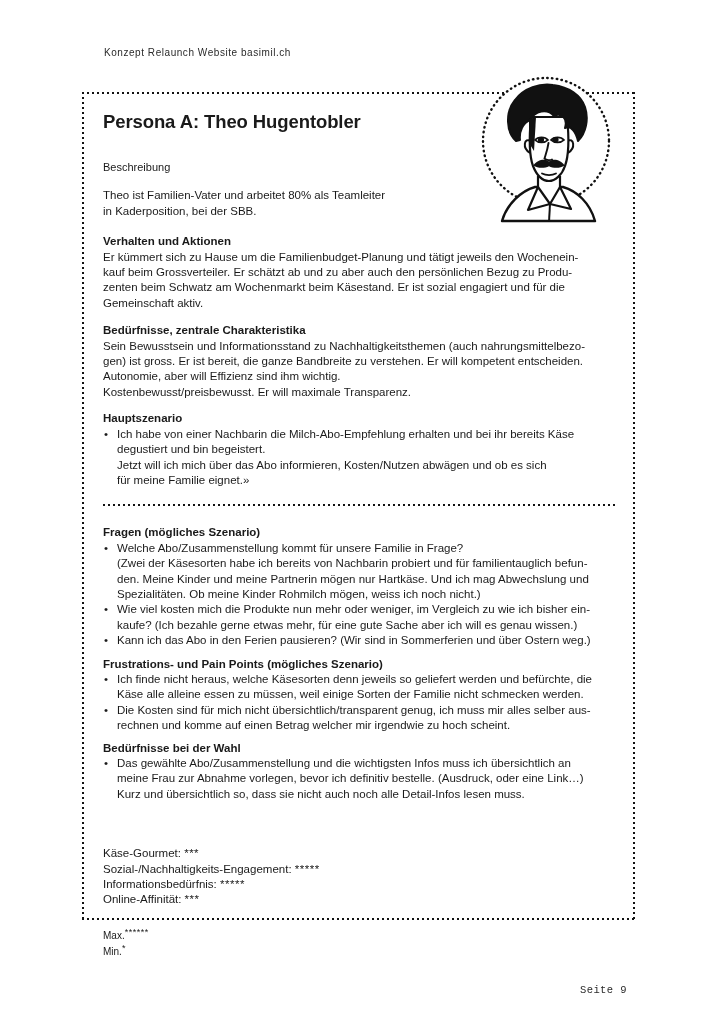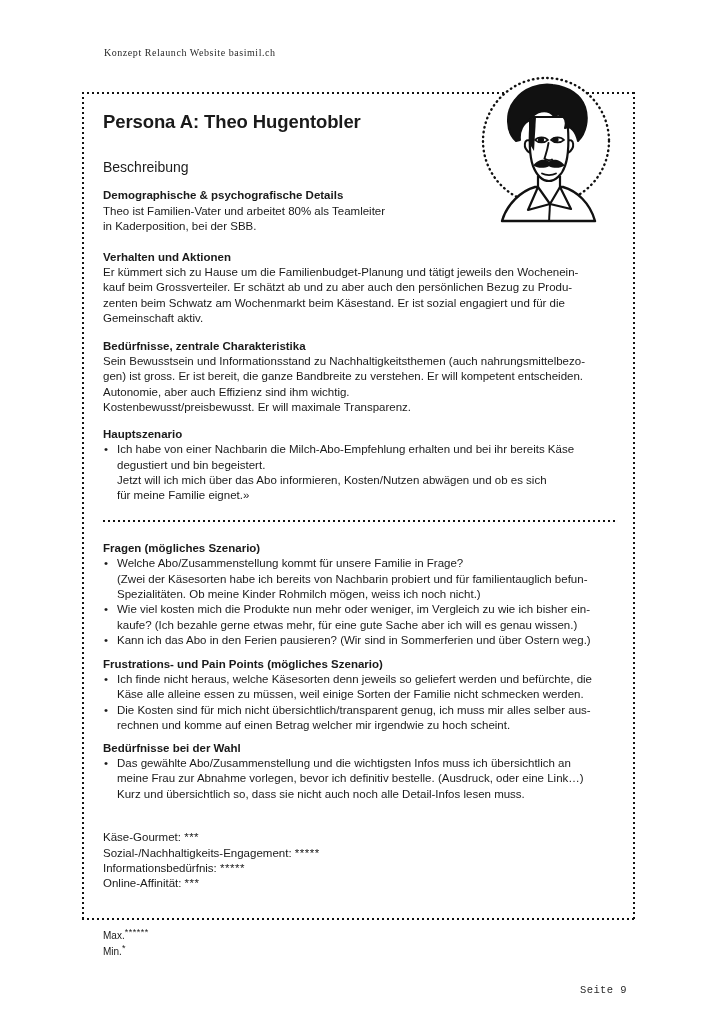--- a/index.html
+++ b/index.html
@@ -4,56 +4,56 @@
 <style>
   html,body{margin:0;padding:0;}
   body{
     width:723px;height:1024px;position:relative;overflow:hidden;
     background:#ffffff;color:#1a1a1a;
     font-family:"Liberation Sans","DejaVu Sans",sans-serif;
   }
   
   .doc-header{
     position:absolute;left:104px;top:47px;
-    font-family:Liberation Serif, serif;
+    font-family:Liberation Sans, sans-serif;
     font-size:10px;letter-spacing:.55px;color:#2a2a2a;
   }
   .doc-footer{
     position:absolute;left:580px;top:984px;
     font-family:"Liberation Mono","DejaVu Sans Mono",monospace;
     font-size:10.5px;letter-spacing:.4px;color:#2a2a2a;
   }
   
   .persona-box{position:absolute;left:82px;top:92px;width:553px;height:828px;}
   .bt,.bb{position:absolute;left:0;right:0;height:2px;
     background:repeating-linear-gradient(to right,#111 0 2px,transparent 2px 5px);}
   .bt{top:0}.bb{bottom:0}
   .bl,.br{position:absolute;top:0;bottom:0;width:2px;
     background:repeating-linear-gradient(to bottom,#111 0 2px,transparent 2px 5px);}
   .bl{left:0}.br{right:0}
   .box-content{position:absolute;left:0;top:0;right:0;bottom:0;padding:18px 20px 0 21px;}
   
   .persona-title{
     font-size:18.5px;font-weight:bold;line-height:23px;margin:0;letter-spacing:-.1px;
   }
-  .description-label{margin-top:27px;font-size:14px;line-height:15.4px;}
+  .description-label{margin-top:27px;font-size:11px;line-height:15.4px;}
   .persona-section{margin-top:13px;font-size:11.5px;line-height:15.4px;}
   .sec-heading{font-weight:bold;}
   .section-line{white-space:nowrap;position:relative;}
   .section-line.bulleted,.section-line.indent{padding-left:14px;}
   .section-line .bullet{position:absolute;left:1px;top:0;}
   #sections-top .persona-section:nth-child(2){margin-top:15px}
   #sections-top .persona-section:nth-child(3){margin-top:12px}
   #sections-top .persona-section:nth-child(4){margin-top:11px}
   .inner-divider{height:2px;margin:16px 0 19px 0;
     background:repeating-linear-gradient(to right,#111 0 2px,transparent 2px 5px);}
   #sections-bottom .persona-section:nth-child(1){margin-top:16px}
   #sections-bottom .persona-section:nth-child(2){margin-top:8px}
   #sections-bottom .persona-section:nth-child(3){margin-top:7px}
-  #ratings{margin-top:28px;font-size:11.5px;line-height:15.4px;}
+  #ratings{margin-top:44px;font-size:11.5px;line-height:15.4px;}
   .rating-row .stars{letter-spacing:.5px;}
   
   .legend{position:absolute;left:103px;top:926px;font-size:10px;line-height:13px;color:#1a1a1a;}
   .legend sup{font-size:9px;letter-spacing:.5px;}
   
   .portrait{position:absolute;left:476px;top:71px;width:140px;height:152px;z-index:5;}
 </style>
 </head>
 <body>
 
@@ -64,54 +64,54 @@
   <div class="bb"></div>
   <div class="bl"></div>
   <div class="br"></div>
 
   <div class="box-content">
     <h1 class="persona-title">Persona A: Theo Hugentobler</h1>
     <div class="description-label">Beschreibung</div>
 
     <div id="sections-top">
         <div class="persona-section">
-          <div class="sec-heading">Demographische &amp; psychografische Details</div>
           <div class="section-line"><span>Theo ist Familien-Vater und arbeitet 80% als Teamleiter</span></div>
           <div class="section-line"><span>in Kaderposition, bei der SBB.</span></div>
         </div>
         <div class="persona-section">
           <div class="sec-heading">Verhalten und Aktionen</div>
           <div class="section-line"><span>Er kümmert sich zu Hause um die Familienbudget-Planung und tätigt jeweils den Wochenein-</span></div>
           <div class="section-line"><span>kauf beim Grossverteiler. Er schätzt ab und zu aber auch den persönlichen Bezug zu Produ-</span></div>
           <div class="section-line"><span>zenten beim Schwatz am Wochenmarkt beim Käsestand. Er ist sozial engagiert und für die</span></div>
           <div class="section-line"><span>Gemeinschaft aktiv.</span></div>
         </div>
         <div class="persona-section">
           <div class="sec-heading">Bedürfnisse, zentrale Charakteristika</div>
           <div class="section-line"><span>Sein Bewusstsein und Informationsstand zu Nachhaltigkeitsthemen (auch nahrungsmittelbezo-</span></div>
           <div class="section-line"><span>gen) ist gross. Er ist bereit, die ganze Bandbreite zu verstehen. Er will kompetent entscheiden.</span></div>
-          <div class="section-line"><span>Autonomie, aber auch Effizienz sind ihm wichtig.</span></div>
+          <div class="section-line"><span>Autonomie, aber will Effizienz sind ihm wichtig.</span></div>
           <div class="section-line"><span>Kostenbewusst/preisbewusst. Er will maximale Transparenz.</span></div>
         </div>
         <div class="persona-section">
           <div class="sec-heading">Hauptszenario</div>
           <div class="section-line bulleted"><span class="bullet">•</span><span>Ich habe von einer Nachbarin die Milch-Abo-Empfehlung erhalten und bei ihr bereits Käse</span></div>
           <div class="section-line indent"><span>degustiert und bin begeistert.</span></div>
           <div class="section-line indent"><span>Jetzt will ich mich über das Abo informieren, Kosten/Nutzen abwägen und ob es sich</span></div>
           <div class="section-line indent"><span>für meine Familie eignet.»</span></div>
         </div>
       </div>
 
     <div class="inner-divider"></div>
 
     <div id="sections-bottom">
         <div class="persona-section">
           <div class="sec-heading">Fragen (mögliches Szenario)</div>
           <div class="section-line bulleted"><span class="bullet">•</span><span>Welche Abo/Zusammenstellung kommt für unsere Familie in Frage?</span></div>
           <div class="section-line indent"><span>(Zwei der Käsesorten habe ich bereits von Nachbarin probiert und für familientauglich befun-</span></div>
+          <div class="section-line indent"><span>den. Meine Kinder und meine Partnerin mögen nur Hartkäse. Und ich mag Abwechslung und</span></div>
           <div class="section-line indent"><span>Spezialitäten. Ob meine Kinder Rohmilch mögen, weiss ich noch nicht.)</span></div>
           <div class="section-line bulleted"><span class="bullet">•</span><span>Wie viel kosten mich die Produkte nun mehr oder weniger, im Vergleich zu wie ich bisher ein-</span></div>
           <div class="section-line indent"><span>kaufe? (Ich bezahle gerne etwas mehr, für eine gute Sache aber ich will es genau wissen.)</span></div>
           <div class="section-line bulleted"><span class="bullet">•</span><span>Kann ich das Abo in den Ferien pausieren? (Wir sind in Sommerferien und über Ostern weg.)</span></div>
         </div>
         <div class="persona-section">
           <div class="sec-heading">Frustrations- und Pain Points (mögliches Szenario)</div>
           <div class="section-line bulleted"><span class="bullet">•</span><span>Ich finde nicht heraus, welche Käsesorten denn jeweils so geliefert werden und befürchte, die</span></div>
           <div class="section-line indent"><span>Käse alle alleine essen zu müssen, weil einige Sorten der Familie nicht schmecken werden.</span></div>
           <div class="section-line bulleted"><span class="bullet">•</span><span>Die Kosten sind für mich nicht übersichtlich/transparent genug, ich muss mir alles selber aus-</span></div>

